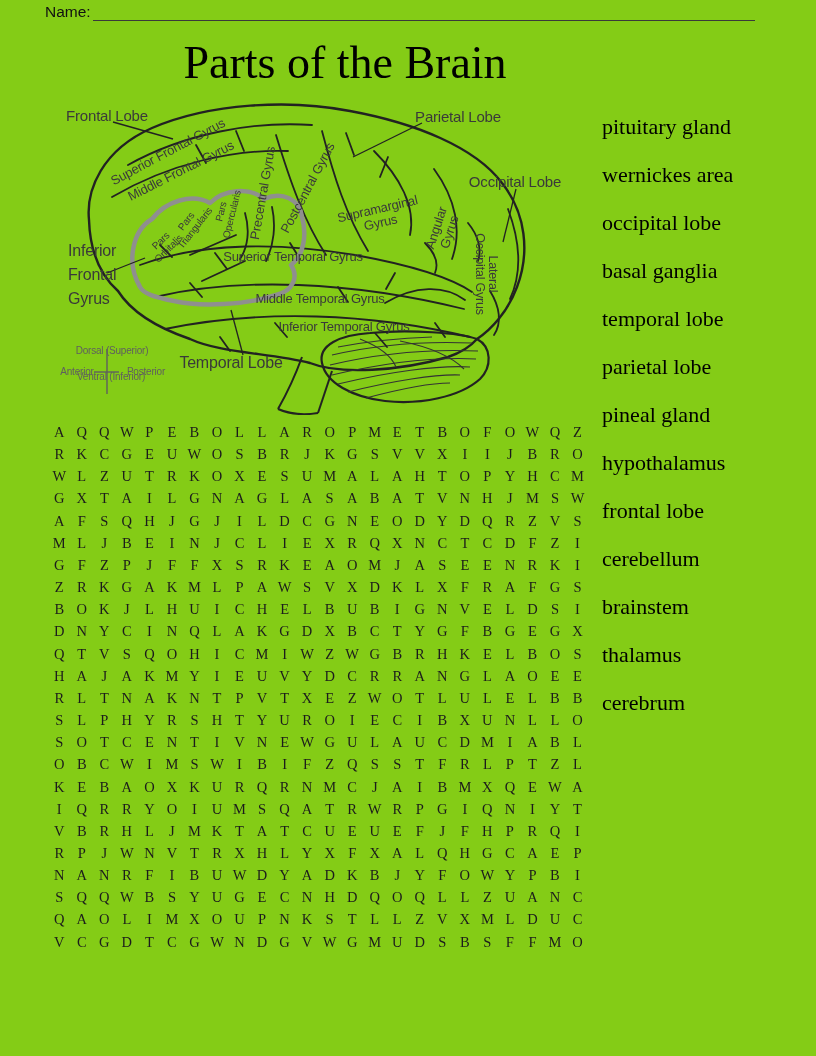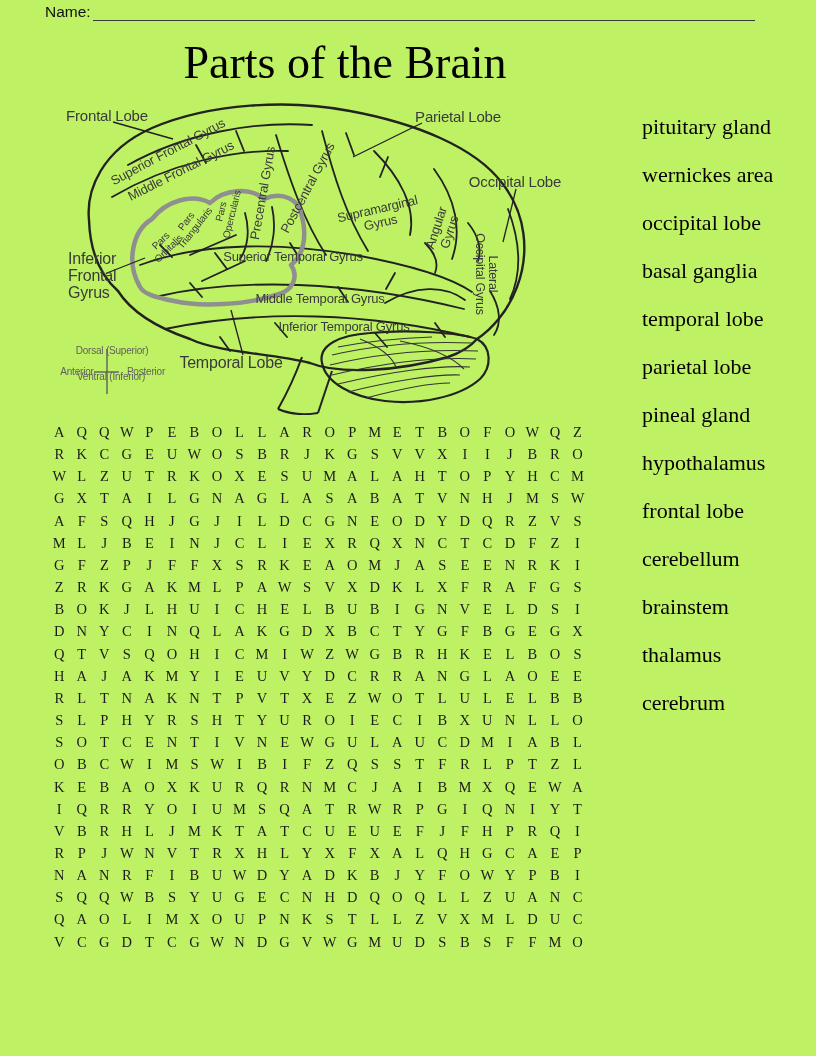--- a/index.html
+++ b/index.html
@@ -1,16 +1,16 @@
 <!DOCTYPE html>
 <html><head>
 <meta charset="utf-8">
 <style>
   html,body{margin:0;padding:0;background:#fff;}
-  #page{position:relative;width:816px;height:1056px;background:#bef264;overflow:hidden;
+  #page{position:relative;width:816px;height:1056px;background:#84cc16;overflow:hidden;
         font-family:"Liberation Serif","DejaVu Serif",serif;color:#111;}
   
   #name-row{position:absolute;left:45px;top:2px;width:712px;height:22px;}
   #name-label{position:absolute;left:0;top:1px;font-family:"Liberation Sans","DejaVu Sans",sans-serif;
               font-size:15.5px;color:#111;}
   #name-line{position:absolute;left:48px;top:18px;width:662px;border-bottom:1.3px solid #3a3a3a;height:0;}
   
   #page-title{position:absolute;left:0;top:36px;width:690px;text-align:center;
               font-size:46px;color:#000;letter-spacing:0px;}
   
@@ -19,21 +19,21 @@
   .dlabel{position:absolute;white-space:pre;font-family:"Liberation Sans","DejaVu Sans",sans-serif;
           color:#3a3a3a;text-align:center;line-height:1.07;letter-spacing:-0.2px;}
   
   #word-search-grid{position:absolute;left:48px;top:421px;width:541px;}
   .g-row{display:flex;height:22.17px;}
   .g-cell{width:22.54px;text-align:center;font-size:14.5px;line-height:22.17px;color:#1c1c1c;
           font-family:"Liberation Serif","DejaVu Serif",serif;}
   
   #word-list{position:absolute;left:602px;top:103px;width:200px;}
   .word-item{height:48px;display:flex;align-items:center;font-size:22px;color:#000;
-             font-family:"Liberation Serif","DejaVu Serif",serif;margin-left:40px;}
+             font-family:"Liberation Serif","DejaVu Serif",serif;}
 </style>
 </head>
 <body>
 
 <div id="page">
 
   <div id="name-row">
     <span id="name-label">Name:</span>
     <div id="name-line"></div>
   </div>
@@ -135,21 +135,21 @@
       <div class="dlabel" style="left: 227px; top: 213px; font-size: 10px; transform: translate(-50%, -50%) rotate(-76deg);">Pars
 Opercularis</div>
       <div class="dlabel" style="left: 165px; top: 245px; font-size: 10px; transform: translate(-50%, -50%) rotate(-45deg);">Pars
 Orbitalis</div>
       <div class="dlabel" style="left: 379px; top: 216px; font-size: 13px; transform: translate(-50%, -50%) rotate(-13deg);">Supramarginal
 Gyrus</div>
       <div class="dlabel" style="left: 443px; top: 230px; font-size: 13px; transform: translate(-50%, -50%) rotate(-72deg);">Angular
 Gyrus</div>
       <div class="dlabel" style="left: 486px; top: 274px; font-size: 12.5px; transform: translate(-50%, -50%) rotate(90deg);">Lateral
 Occipital Gyrus</div>
-      <div class="dlabel" style="left: 68px; top: 275px; font-size: 16px; line-height: 17px; text-align: left; transform: translate(0px, -50%);">Inferior
+      <div class="dlabel" style="left: 68px; top: 275px; font-size: 16px; line-height: 24px; text-align: left; transform: translate(0px, -50%);">Inferior
 Frontal
 Gyrus</div>
       <div class="dlabel" style="left: 293px; top: 257px; font-size: 13px; transform: translate(-50%, -50%) rotate(0deg);">Superior Temporal Gyrus</div>
       <div class="dlabel" style="left: 320px; top: 299px; font-size: 13px; transform: translate(-50%, -50%) rotate(0deg);">Middle Temporal Gyrus</div>
       <div class="dlabel" style="left: 329px; top: 327px; font-size: 13px; transform: translate(-50%, -50%) rotate(0deg); padding-left: 30px;">Inferior Temporal Gyrus</div>
       <div class="dlabel" style="left: 231px; top: 363px; font-size: 16px; transform: translate(-50%, -50%) rotate(0deg);">Temporal Lobe</div>
       <div class="dlabel" style="left: 112px; top: 351px; font-size: 10px; color: rgb(95, 95, 95); transform: translate(-50%, -50%) rotate(0deg);">Dorsal (Superior)</div>
       <div class="dlabel" style="left: 77px; top: 372px; font-size: 10px; color: rgb(95, 95, 95); transform: translate(-50%, -50%) rotate(0deg);">Anterior</div>
       <div class="dlabel" style="left: 138px; top: 372px; font-size: 10px; color: rgb(95, 95, 95); transform: translate(-50%, -50%) rotate(0deg); margin-left: 8px;">Posterior</div>
       <div class="dlabel" style="left: 111px; top: 377px; font-size: 10px; color: rgb(95, 95, 95); transform: translate(-50%, -50%) rotate(0deg);">Ventral (Inferior)</div>

